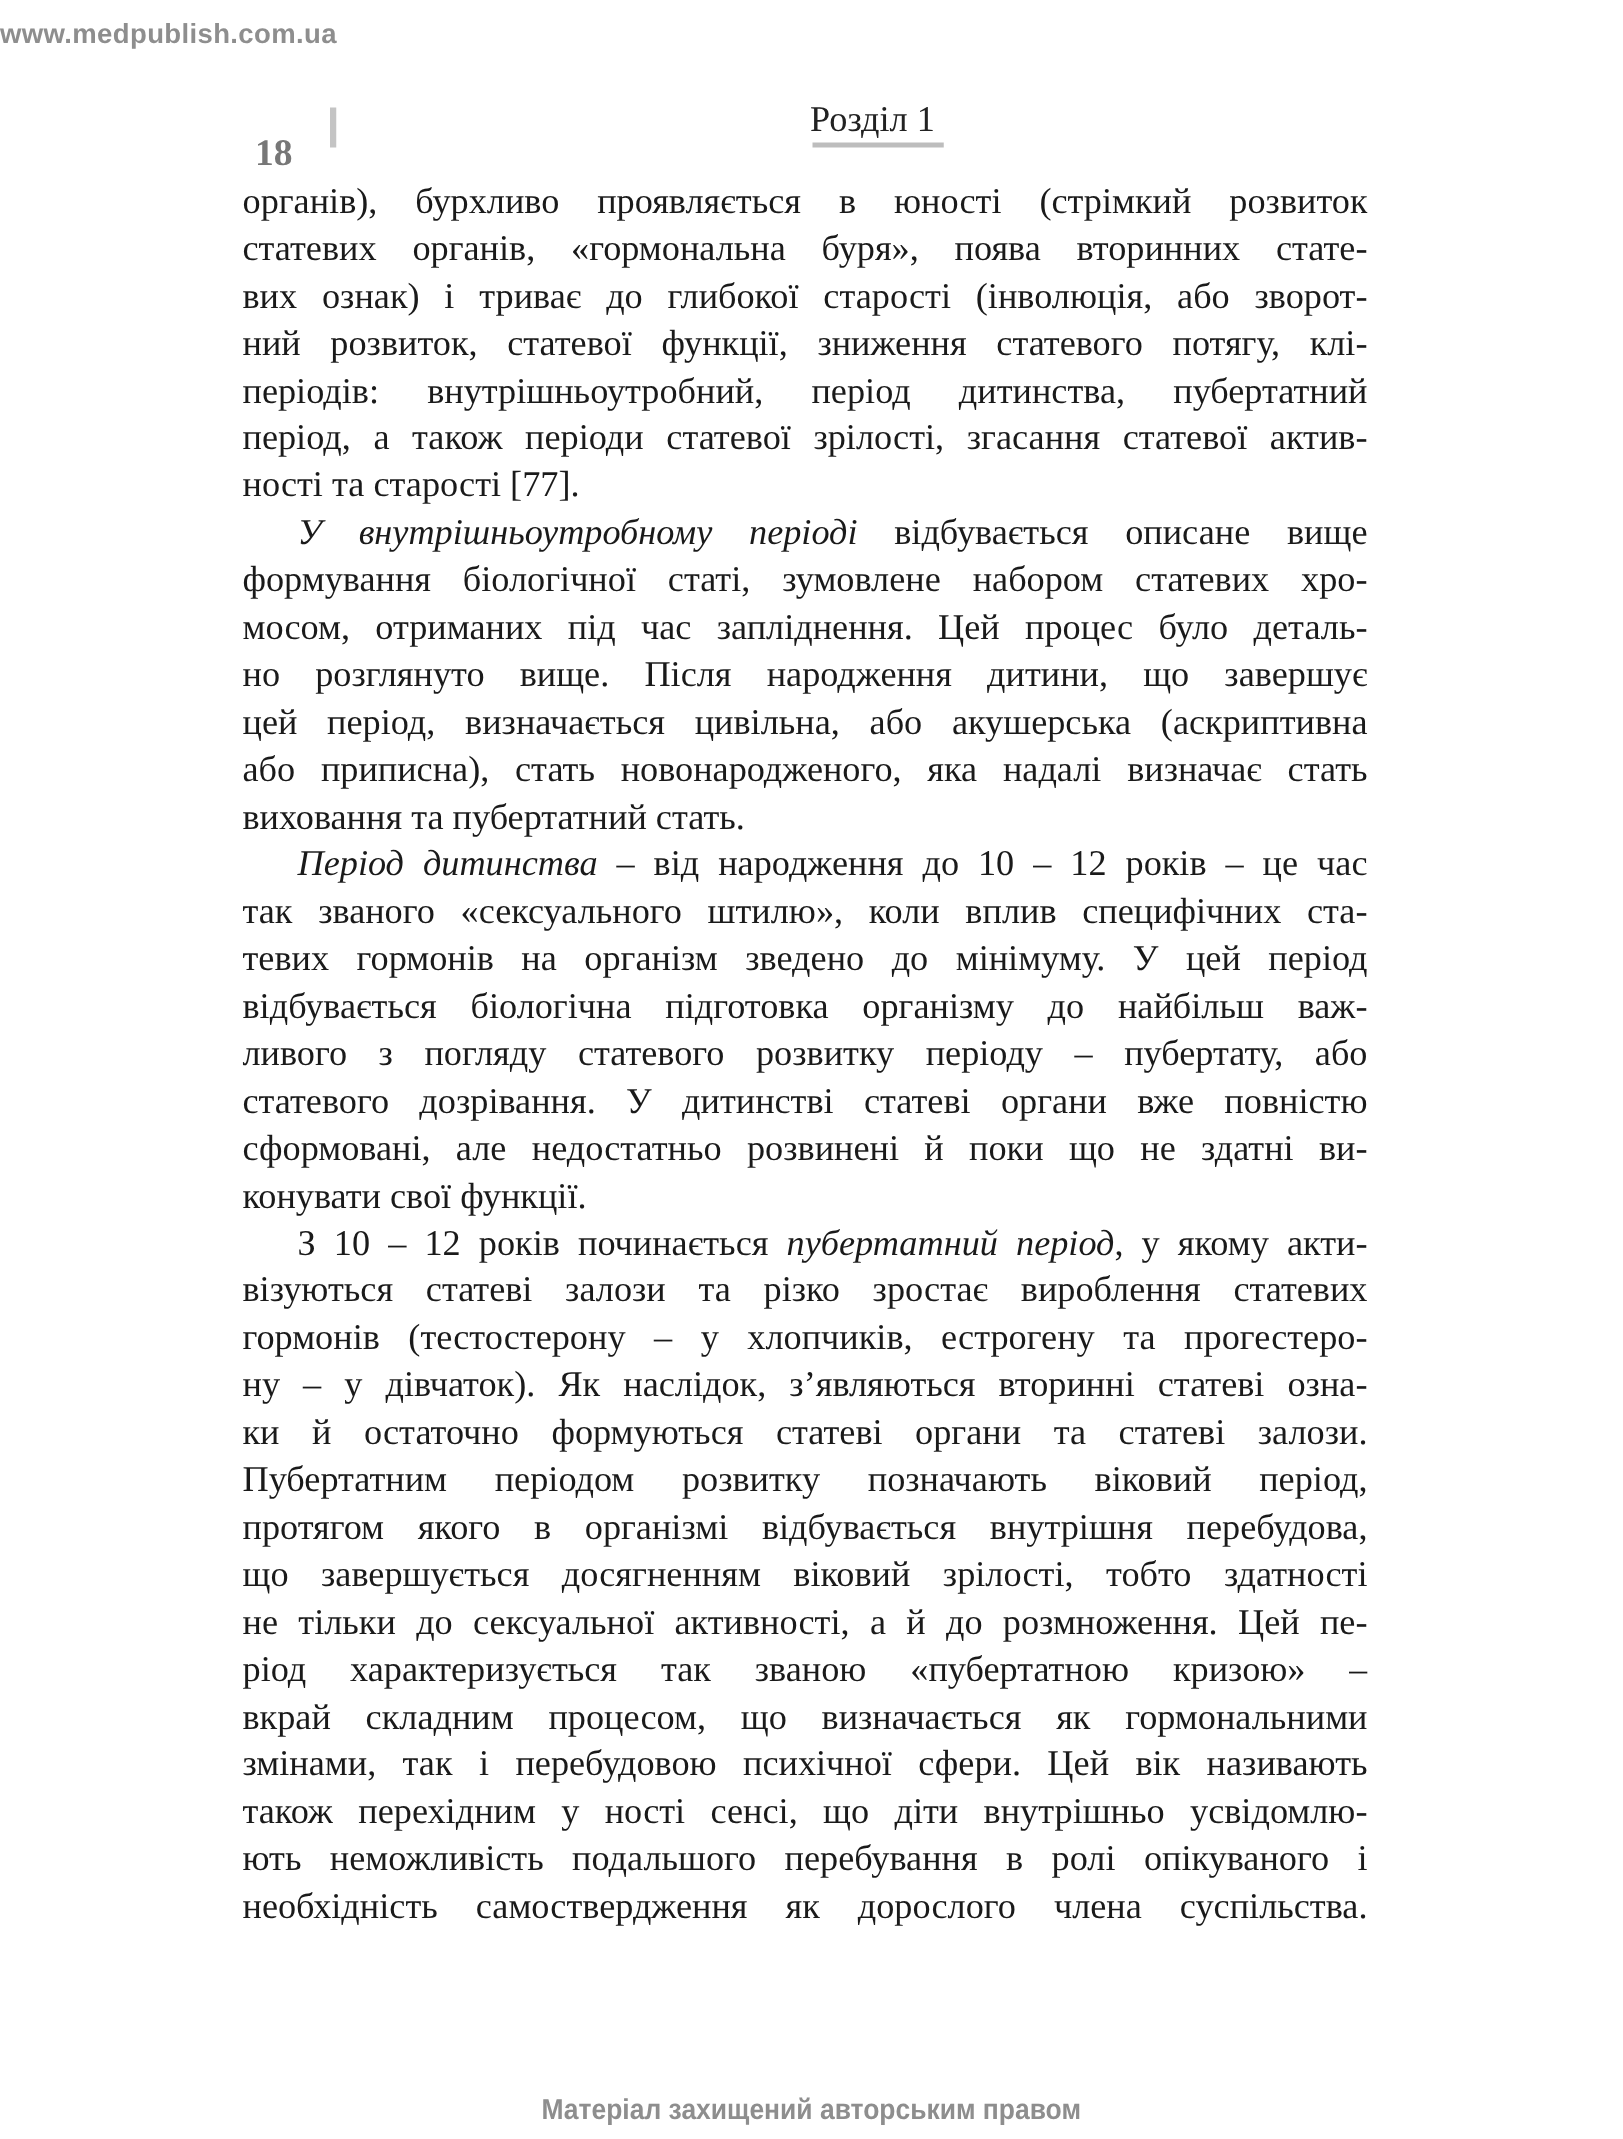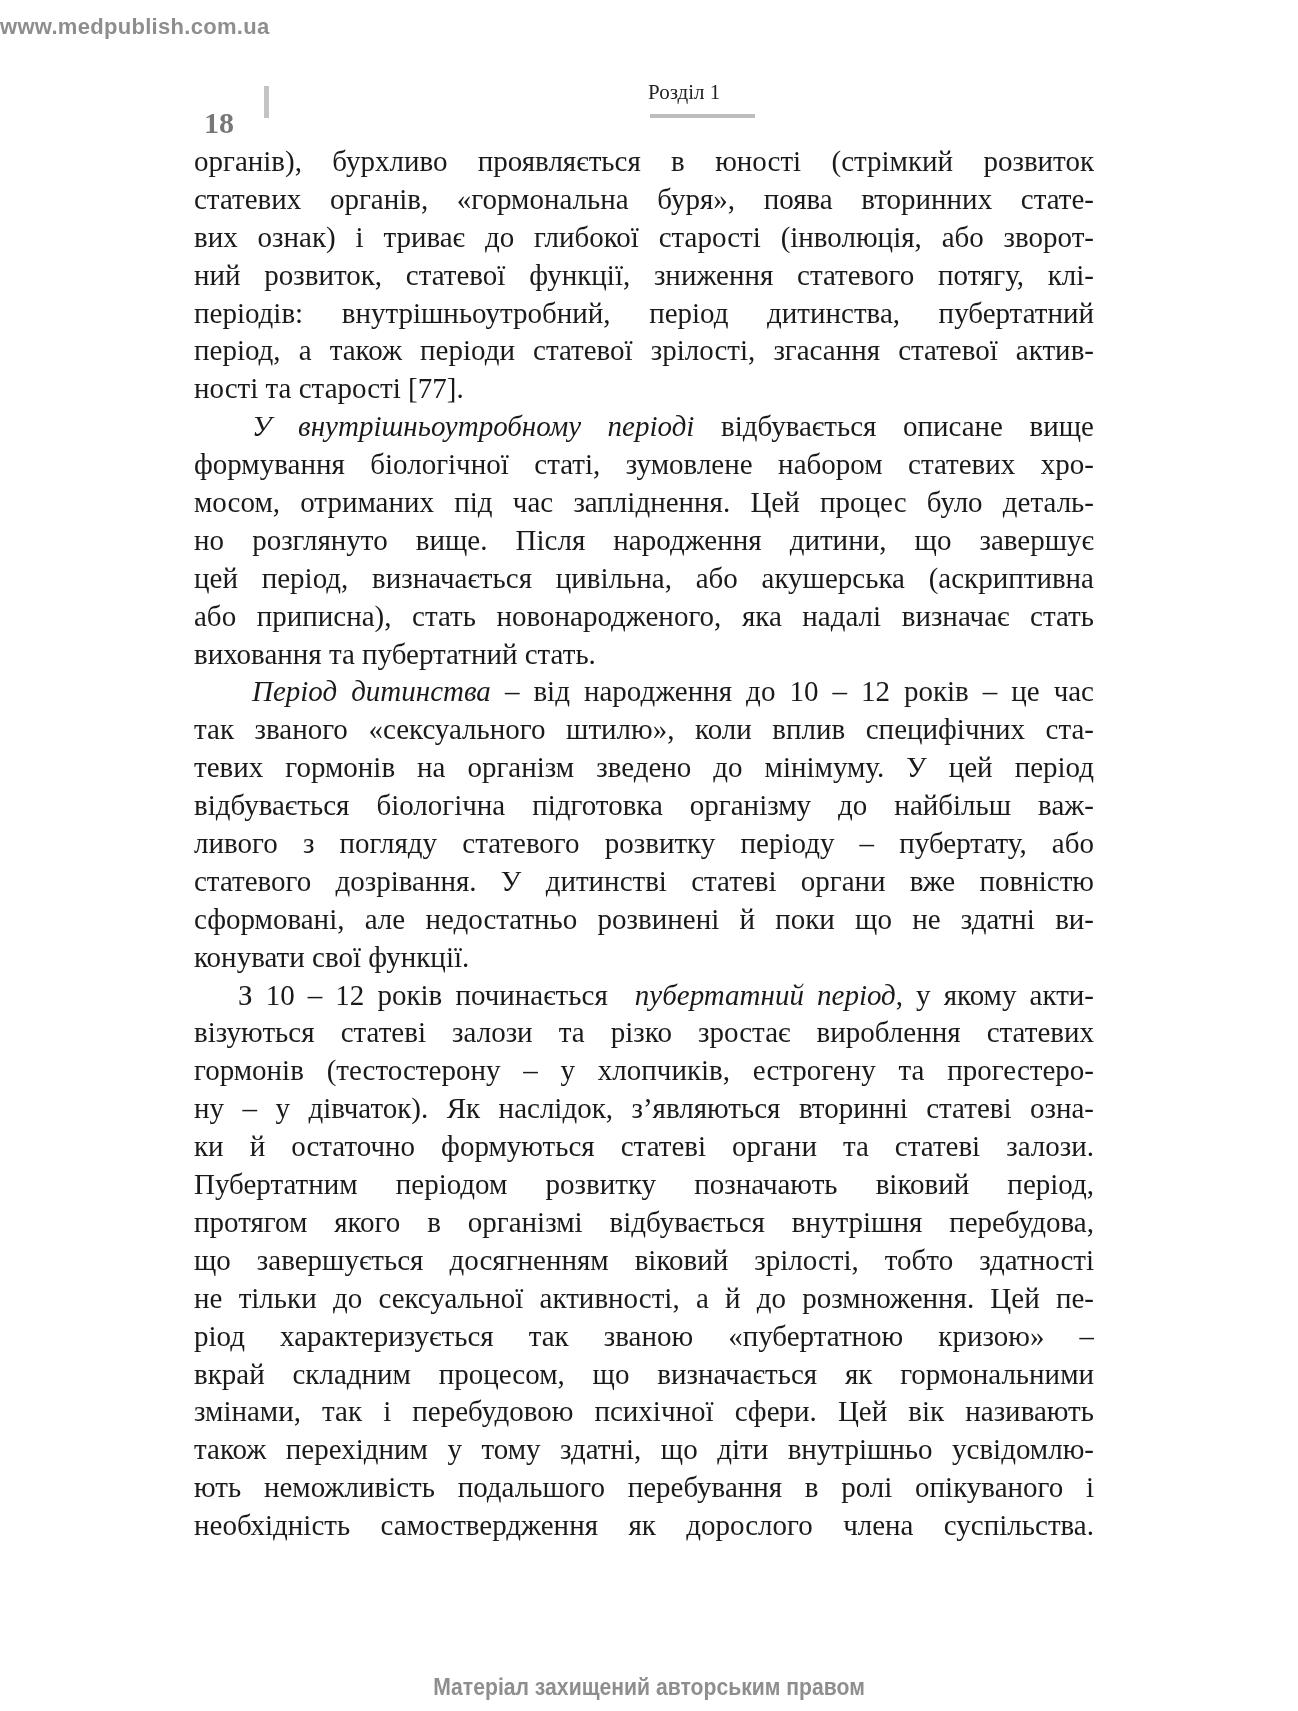--- a/index.html
+++ b/index.html
@@ -1,27 +1,27 @@
 <!DOCTYPE html>
 <html><head>
   <meta charset="utf-8">
   <style>
     html, body { margin: 0; padding: 0; background: #ffffff; }
     body { width: 1298px; height: 1711px; position: relative; overflow: hidden; font-family: "Liberation Serif", "DejaVu Serif", serif; color: #1a1a1a; }
     .watermark-top { position: absolute; top: 14px; left: 0; width: 1298px; text-align: left; font-family: "Liberation Sans", "DejaVu Sans", sans-serif; font-weight: bold; font-size: 22px; color: #8e8e8e; letter-spacing: 0.3px; }
     .watermark-bottom { position: absolute; top: 1674px; left: 0; width: 1298px; text-align: center; font-family: "Liberation Sans", "DejaVu Sans", sans-serif; font-weight: bold; font-size: 23px; color: #8e8e8e; transform: scaleX(0.92); }
     .page-number { position: absolute; top: 82px; left: 204px; font-size: 30px; font-weight: bold; color: #777777; margin-top: 24px; }
     .header-rule { position: absolute; top: 86px; left: 264px; width: 5px; height: 32px; background: #c4c4c4; }
-    .running-head { position: absolute; top: 80px; left: 648px; font-size: 21px; color: #222; }
+    .running-head { position: absolute; top: 80px; left: 648px; font-size: 29px; color: #222; }
     .running-head-underline { position: absolute; top: 114px; left: 650px; width: 105px; height: 4px; background: #bdbdbd; }
     .body-text { position: absolute; top: 143px; left: 194px; width: 900px; font-size: 29px; }
     .line { display: block; height: 37.9px; line-height: 37.9px; white-space: nowrap; text-align: justify; text-align-last: justify; overflow: hidden; }
     .line.last { text-align-last: left; }
     .line.indent { padding-left: 44px; }
-    .it { font-style: italic; margin-left: 14px; }
+    .it { font-style: italic; }
   </style>
 </head>
 <body>
 
 <div class="watermark-top">www.medpublish.com.ua</div>
 
 <div>
   <div class="page-number">18</div>
   <div class="header-rule"></div>
   <div class="running-head">Розділ 1</div>
@@ -56,18 +56,18 @@
     <div class="line"><span>гормонів (тестостерону – у хлопчиків, естрогену та прогестеро-</span></div>
     <div class="line"><span>ну – у дівчаток). Як наслідок, з’являються вторинні статеві озна-</span></div>
     <div class="line"><span>ки й остаточно формуються статеві органи та статеві залози.</span></div>
     <div class="line"><span>Пубертатним періодом розвитку позначають віковий період,</span></div>
     <div class="line"><span>протягом якого в організмі відбувається внутрішня перебудова,</span></div>
     <div class="line"><span>що завершується досягненням віковий зрілості, тобто здатності</span></div>
     <div class="line"><span>не тільки до сексуальної активності, а й до розмноження. Цей пе-</span></div>
     <div class="line"><span>ріод характеризується так званою «пубертатною кризою» –</span></div>
     <div class="line"><span>вкрай складним процесом, що визначається як гормональними</span></div>
     <div class="line"><span>змінами, так і перебудовою психічної сфери. Цей вік називають</span></div>
-    <div class="line"><span>також перехідним у тому здатні, що діти внутрішньо усвідомлю-</span></div>
+    <div class="line"><span>також перехідним у ності сенсі, що діти внутрішньо усвідомлю-</span></div>
     <div class="line"><span>ють неможливість подальшого перебування в ролі опікуваного і</span></div>
     <div class="line"><span>необхідність самоствердження як дорослого члена суспільства.</span></div>
   </div>
 
 <div class="watermark-bottom">Матеріал захищений авторським правом</div>
 
 </body></html>

